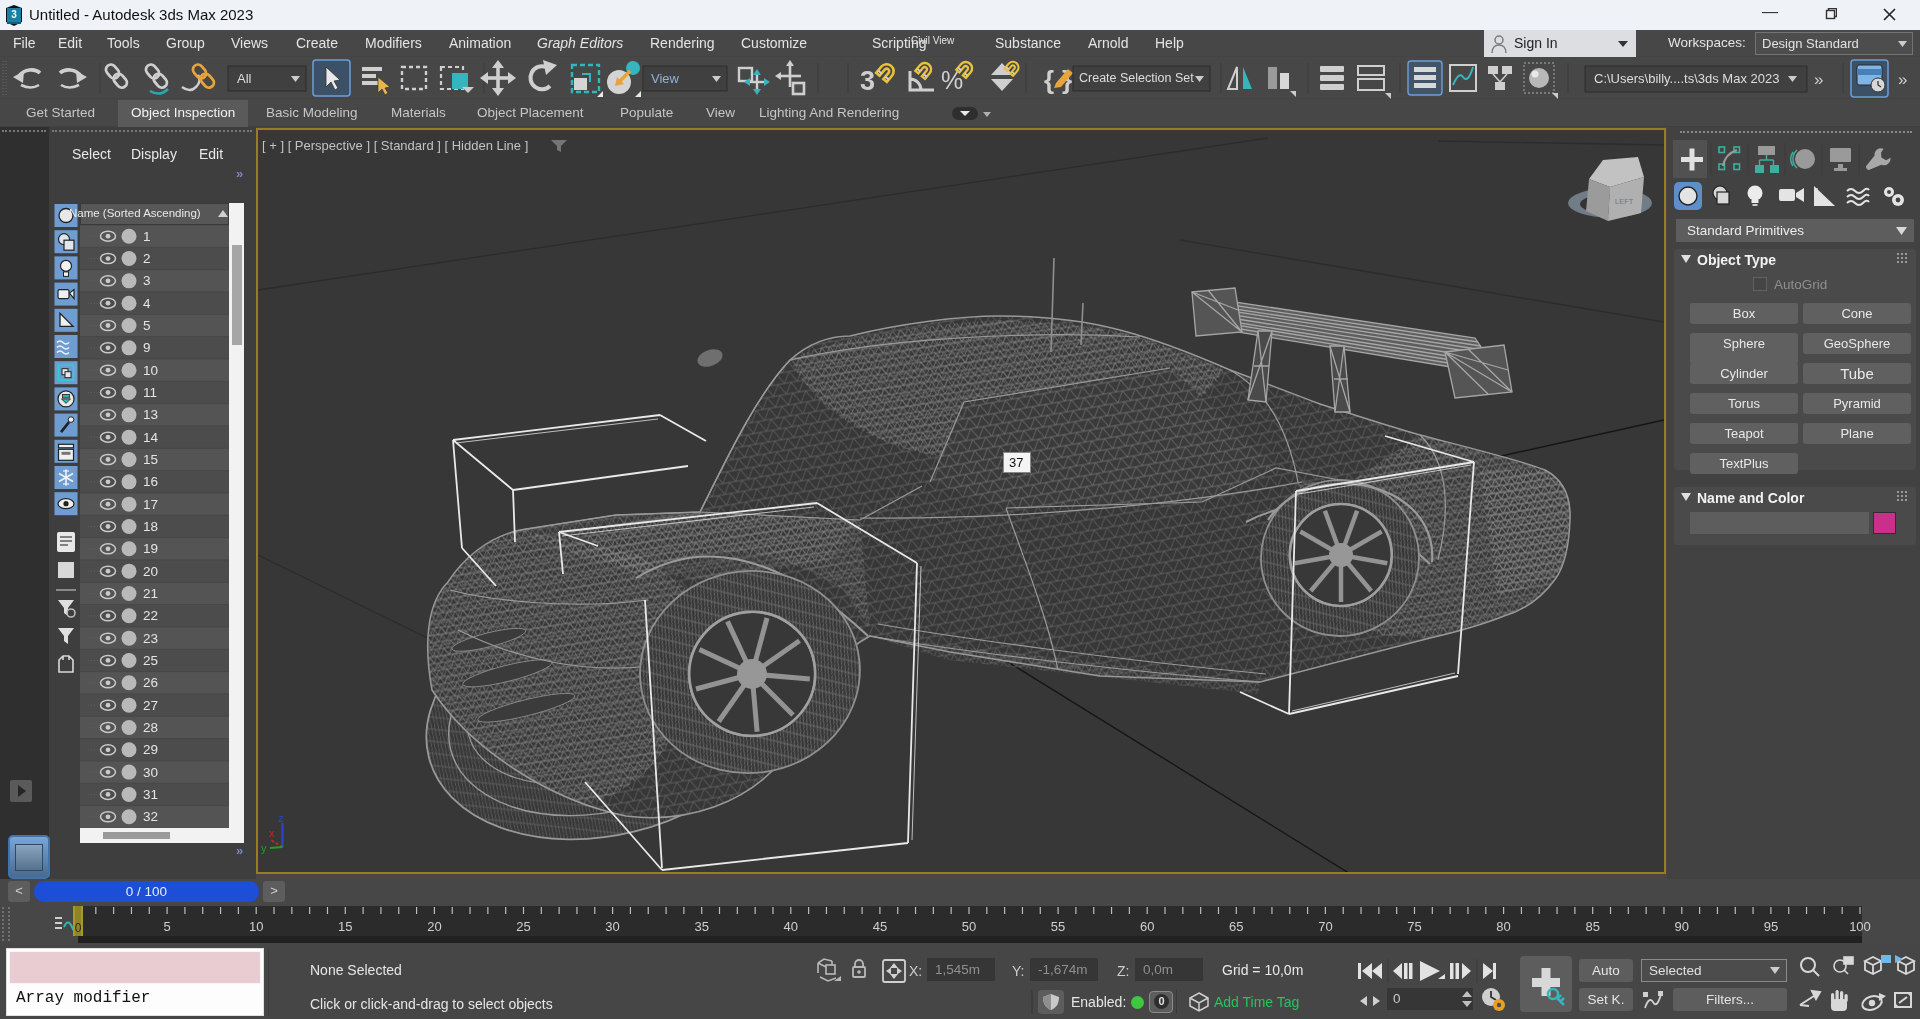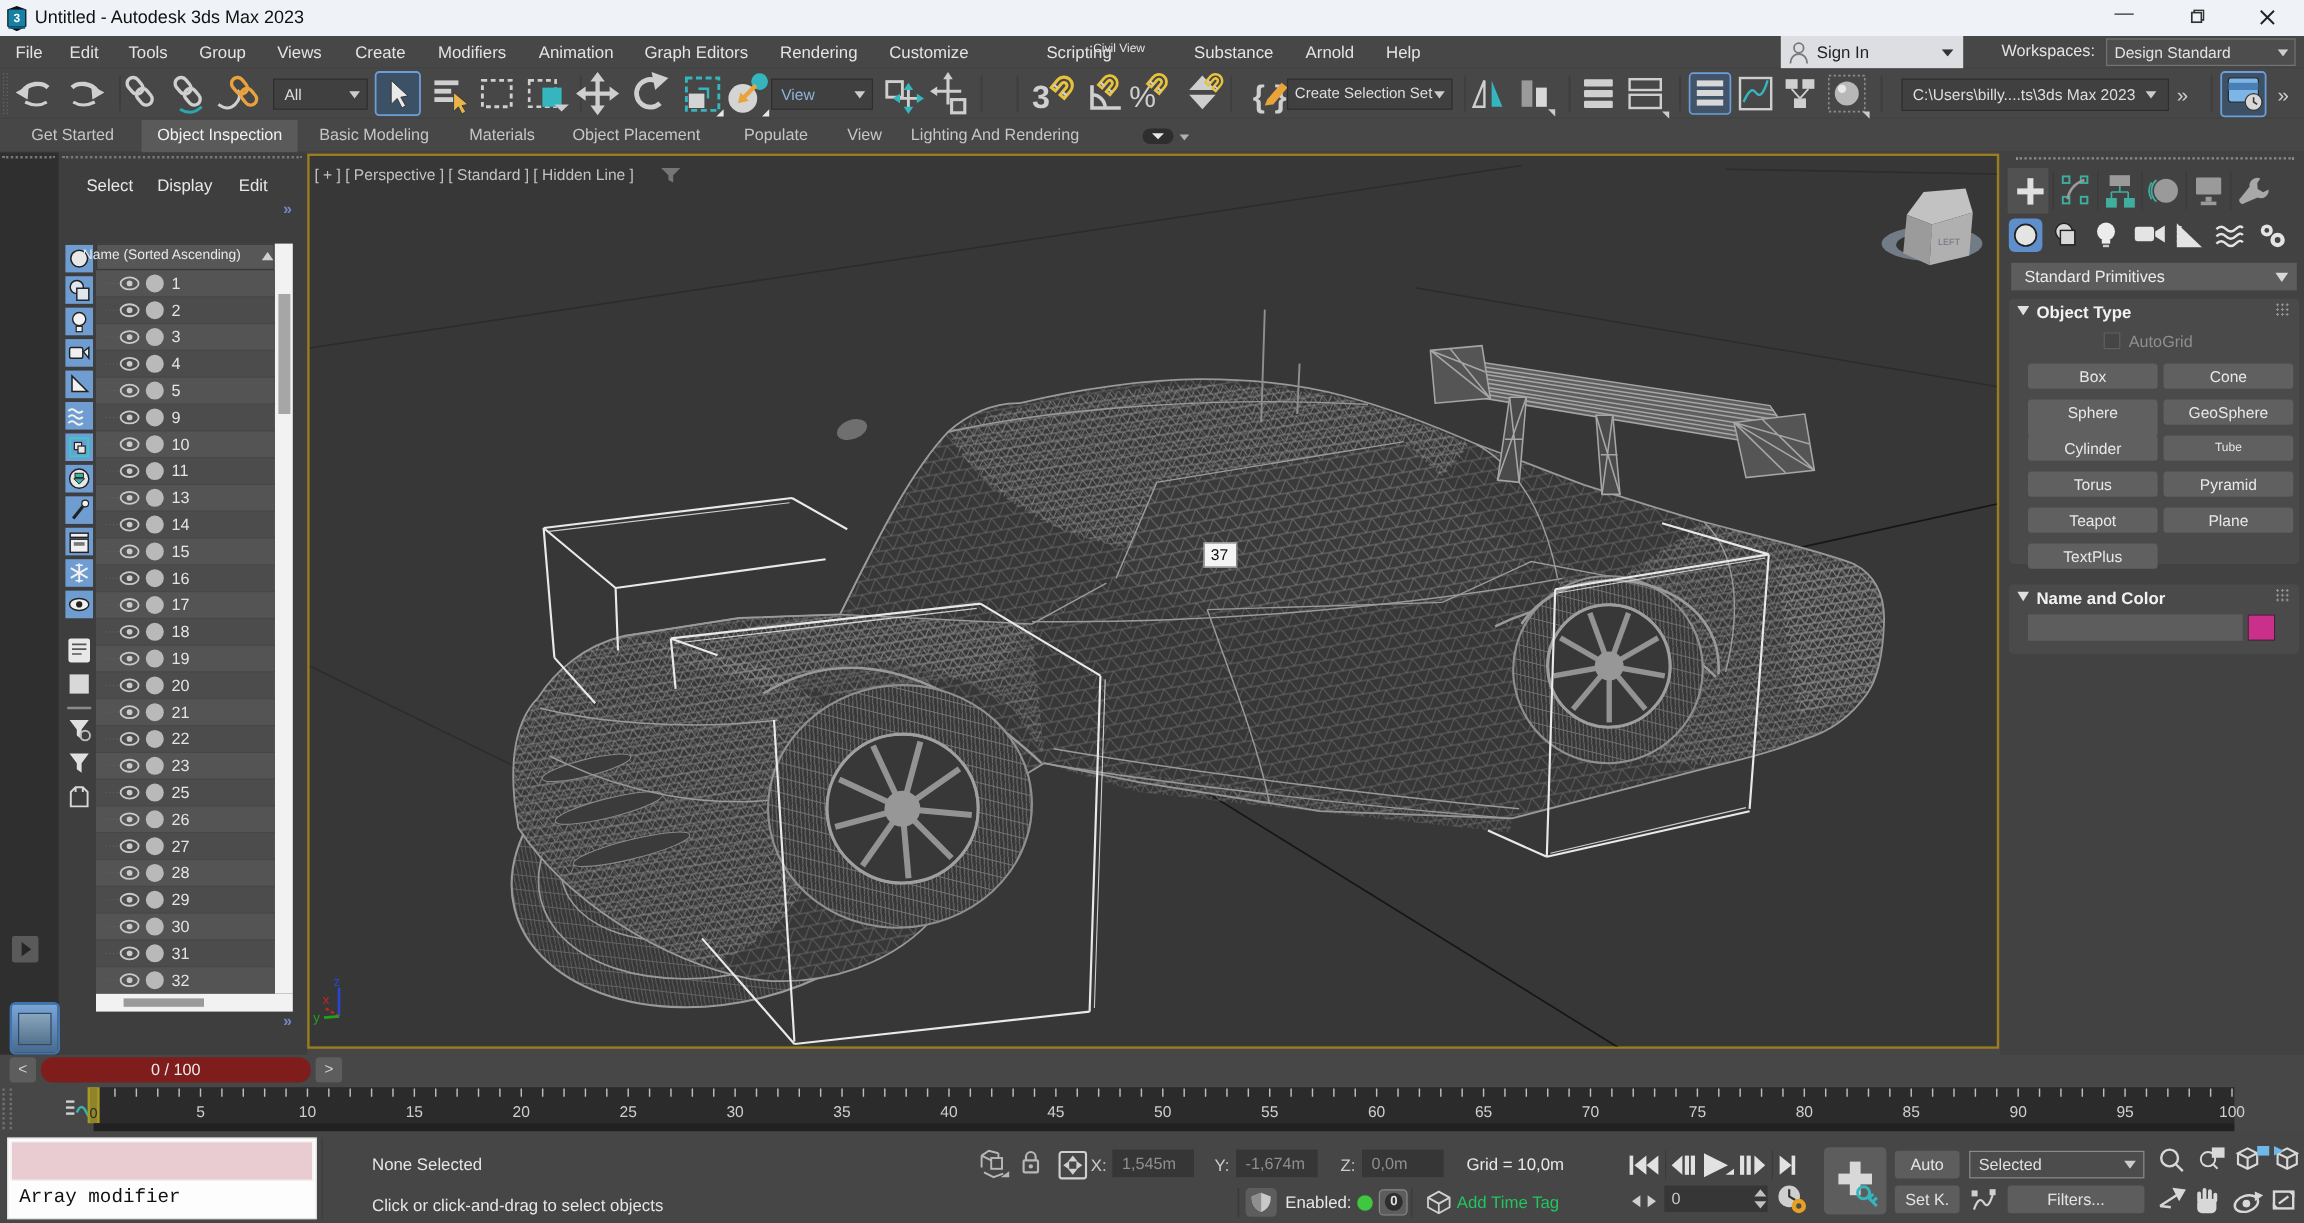--- a/index.html
+++ b/index.html
@@ -28,21 +28,21 @@
     </svg>
 <div class="abs" style="left:0;top:30px;width:1920px;height:27px;background:#474747;border-bottom:1px solid #444;"></div>
 <div class="t" style="left:13px;top:35px;font-size:14px;color:#e4e4e4;">File</div>
 <div class="t" style="left:58px;top:35px;font-size:14px;color:#e4e4e4;">Edit</div>
 <div class="t" style="left:107px;top:35px;font-size:14px;color:#e4e4e4;">Tools</div>
 <div class="t" style="left:166px;top:35px;font-size:14px;color:#e4e4e4;">Group</div>
 <div class="t" style="left:231px;top:35px;font-size:14px;color:#e4e4e4;">Views</div>
 <div class="t" style="left:296px;top:35px;font-size:14px;color:#e4e4e4;">Create</div>
 <div class="t" style="left:365px;top:35px;font-size:14px;color:#e4e4e4;">Modifiers</div>
 <div class="t" style="left:449px;top:35px;font-size:14px;color:#e4e4e4;">Animation</div>
-<div class="t" style="left:537px;top:35px;font-size:14px;color:#e4e4e4;">Graph Editors</div>
+<div class="t" style="left:537px;top:35px;font-size:14px;color:#e4e4e4;font-style:italic;">Graph Editors</div>
 <div class="t" style="left:650px;top:35px;font-size:14px;color:#e4e4e4;">Rendering</div>
 <div class="t" style="left:741px;top:35px;font-size:14px;color:#e4e4e4;">Customize</div>
 <div class="t" style="left:832px;top:35px;font-size:14px;color:#e4e4e4;margin-left:40px;">Scripting</div>
 <div class="t" style="left:911px;top:35px;font-size:10px;color:#e4e4e4;">Civil View</div>
 <div class="t" style="left:995px;top:35px;font-size:14px;color:#e4e4e4;">Substance</div>
 <div class="t" style="left:1088px;top:35px;font-size:14px;color:#e4e4e4;">Arnold</div>
 <div class="t" style="left:1155px;top:35px;font-size:14px;color:#e4e4e4;">Help</div>
 
 <div class="abs" style="left:1484px;top:30px;width:152px;height:27px;background:#dcdee2;"></div>
 <svg class="abs" style="left:1490px;top:34px" width="18" height="20">
@@ -583,21 +583,21 @@
     </svg>
 <div class="t" style="left:1697px;top:252px;font-size:14px;font-weight:bold;color:#f2f2f2;">Object Type</div>
 <div class="abs" style="left:1896px;top:252px;width:12px;height:12px;background-image:radial-gradient(#9a9a9a 1px, transparent 1px);background-size:4px 4px;"></div>
 <div class="abs" style="left:1753px;top:277px;width:14px;height:14px;background:#454545;border:1px solid #5f5f5f;"></div>
 <div class="t" style="left:1774px;top:277px;font-size:13.5px;color:#8f8f8f;">AutoGrid</div>
 <div class="abs" style="left:1690px;top:303px;width:108px;height:21px;background:#606060;border-radius:3px;text-align:center;font-size:13px;color:#e8e8e8;line-height:21px;">Box</div>
 <div class="abs" style="left:1803px;top:303px;width:108px;height:21px;background:#606060;border-radius:3px;text-align:center;font-size:13px;color:#e8e8e8;line-height:21px;">Cone</div>
 <div class="abs" style="left:1690px;top:333px;width:108px;height:31px;background:#606060;border-radius:3px;text-align:center;font-size:13px;color:#e8e8e8;line-height:21px;">Sphere</div>
 <div class="abs" style="left:1803px;top:333px;width:108px;height:21px;background:#606060;border-radius:3px;text-align:center;font-size:13px;color:#e8e8e8;line-height:21px;">GeoSphere</div>
 <div class="abs" style="left:1690px;top:363px;width:108px;height:21px;background:#606060;border-radius:3px;text-align:center;font-size:13px;color:#e8e8e8;line-height:21px;">Cylinder</div>
-<div class="abs" style="left:1803px;top:363px;width:108px;height:21px;background:#606060;border-radius:3px;text-align:center;font-size:10px;color:#e8e8e8;line-height:21px;">Tube</div>
+<div class="abs" style="left:1803px;top:363px;width:108px;height:21px;background:#606060;border-radius:3px;text-align:center;font-size:15px;color:#e8e8e8;line-height:21px;">Tube</div>
 <div class="abs" style="left:1690px;top:393px;width:108px;height:21px;background:#606060;border-radius:3px;text-align:center;font-size:13px;color:#e8e8e8;line-height:21px;">Torus</div>
 <div class="abs" style="left:1803px;top:393px;width:108px;height:21px;background:#606060;border-radius:3px;text-align:center;font-size:13px;color:#e8e8e8;line-height:21px;">Pyramid</div>
 <div class="abs" style="left:1690px;top:423px;width:108px;height:21px;background:#606060;border-radius:3px;text-align:center;font-size:13px;color:#e8e8e8;line-height:21px;">Teapot</div>
 <div class="abs" style="left:1803px;top:423px;width:108px;height:21px;background:#606060;border-radius:3px;text-align:center;font-size:13px;color:#e8e8e8;line-height:21px;">Plane</div>
 <div class="abs" style="left:1690px;top:453px;width:108px;height:21px;background:#606060;border-radius:3px;text-align:center;font-size:13px;color:#e8e8e8;line-height:21px;">TextPlus</div>
 <div class="abs" style="left:1674px;top:487px;width:242px;height:58px;background:#4a4a4a;border-radius:4px;"></div>
 <svg class="abs" style="left:1681px;top:493px" width="10" height="8">
       <polygon points="0,0 10,0 5,8" fill="#e0e0e0"></polygon>
     </svg>
 <div class="t" style="left:1697px;top:490px;font-size:14px;font-weight:bold;color:#f2f2f2;">Name and Color</div>
@@ -753,21 +753,21 @@
         <path d="M24.5 717 L13 710" stroke="#cc2222" stroke-width="2" stroke-dasharray="3,2"></path>
         <text x="11" y="707" font-size="11" fill="#cc2222" font-family="Liberation Sans">x</text>
         <path d="M24.5 717 L12 718" stroke="#1fa31f" stroke-width="2.2"></path>
         <text x="3" y="722" font-size="11" fill="#1fa31f" font-family="Liberation Sans">y</text>
       </g>
     </svg>
 <div class="abs" style="left:1003px;top:452px;width:28px;height:21px;background:#f4f4f4;border:1px solid #888;"></div>
 <div class="t" style="left:1009px;top:455px;font-size:13px;color:#111;">37</div>
 <div class="abs" style="left:0;top:879px;width:1920px;height:26px;background:#474747;"></div>
 <div class="abs" style="left:8px;top:881px;width:22px;height:21px;background:#5d5d5d;border-radius:3px;text-align:center;line-height:20px;font-size:13px;color:#d0d0d0;">&lt;</div>
-<div class="abs" style="left:34px;top:881px;width:225px;height:21px;background:#7f1d1d;border-radius:10px;text-align:center;line-height:21px;font-size:13.5px;color:#ececec;">0 / 100</div>
+<div class="abs" style="left:34px;top:881px;width:225px;height:21px;background:#1d4ed8;border-radius:10px;text-align:center;line-height:21px;font-size:13.5px;color:#ececec;">0 / 100</div>
 <div class="abs" style="left:263px;top:881px;width:22px;height:21px;background:#5d5d5d;border-radius:3px;text-align:center;line-height:20px;font-size:13px;color:#d0d0d0;">&gt;</div>
 <div class="abs" style="left:0;top:905px;width:1920px;height:38px;background:#474747;"></div>
 <div class="abs" style="left:2px;top:907px;width:8px;height:34px;border-left:2px dotted #707070;border-right:2px dotted #707070;"></div>
 <svg class="abs" style="left:55px;top:915px" width="26" height="20">
       <g fill="#cfcfcf">
         <rect x="0" y="2" width="7" height="2"></rect>
         <rect x="0" y="7" width="7" height="2"></rect>
         <rect x="0" y="12" width="7" height="2"></rect>
       </g>
       <path d="M9 12 q4 -9 8 0 q4 9 8 0" fill="none" stroke="#35b5ad" stroke-width="2"></path>

